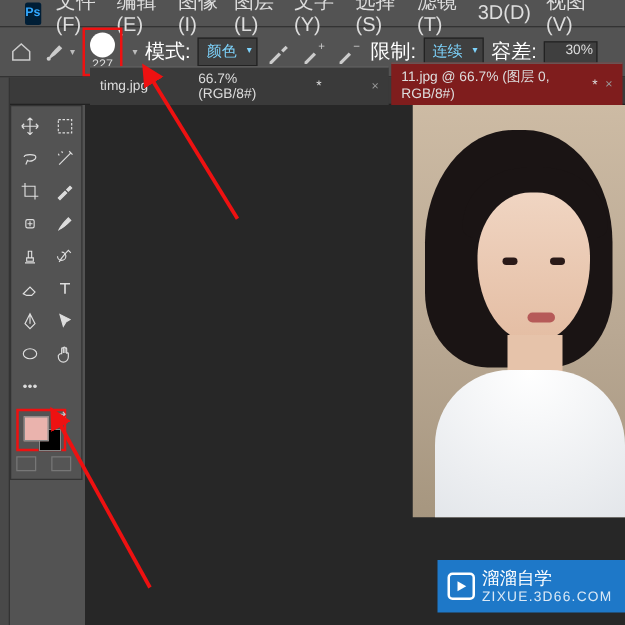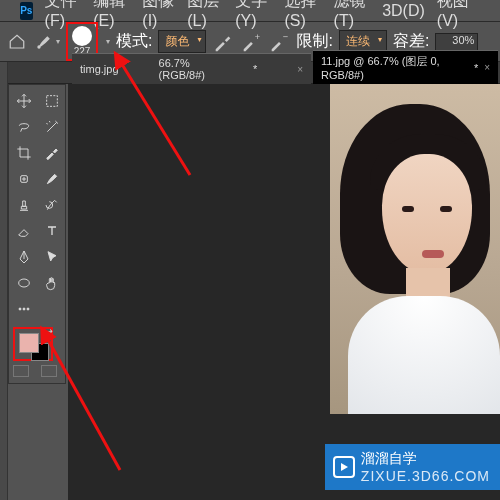--- a/index.html
+++ b/index.html
@@ -8,26 +8,26 @@
   .menubar .ps { width: 18px; height: 18px; background: #001e36; color: #31a8ff; font-weight: bold; font-size: 10px; display: flex; align-items: center; justify-content: center; border-radius: 2px; margin-right: 6px; }
   .menubar span.menu-item { margin: 0 6px; color: #ddd; font-size: 16px; cursor: default; }
   .optbar { background: #535353; height: 40px; display: flex; align-items: center; padding: 0 6px; border-bottom: 1px solid #2a2a2a; gap: 6px; }
   .opt-home { width: 22px; height: 22px; display:flex; align-items:center; justify-content:center; }
   .opt-tool { width: 26px; height: 26px; display:flex; align-items:center; justify-content:center; }
   .brush-box { border: 2px solid #e11; padding: 2px 4px; display:flex; flex-direction:column; align-items:center; position:relative; }
   .brush-dot { width: 20px; height: 20px; background: #fff; border-radius: 50%; }
   .brush-num { font-size:10px; color:#ddd; }
   .drop-arrow { font-size:8px; color:#bbb; margin-left:2px;}
   .opt-label { color:#ffffff; font-size:16px; }
-  .opt-select { background:#3f3f3f; border:1px solid #222; color:#fdba74; padding:2px 16px 2px 6px; font-size:12px; position:relative;}
+  .opt-select { background:#3f3f3f; border:1px solid #222; color:#7dd3fc; padding:2px 16px 2px 6px; font-size:12px; position:relative;}
   .opt-select .arr{ position:absolute; right:4px; top:4px; font-size:8px;}
   .opt-icon { width:22px; height:22px; display:flex; align-items:center; justify-content:center; color:#ccc;}
   .opt-input { background:#3f3f3f; border:1px solid #222; color:#ddd; width:43px; height:18px; font-size:11px; padding:0 3px; text-align:right;}
   .tabbar { background:#3a3a3a; height:22px; display:flex; align-items:flex-end; padding-left:72px; border-bottom:1px solid #222;}
-  .tab { background:#000000; color:#ddd; font-size:11px; padding:3px 8px; margin-right:2px; display:flex; align-items:center; gap:6px; border-top:1px solid #666; position:relative; top:1px;}
+  .tab { background:#7f1d1d; color:#ddd; font-size:11px; padding:3px 8px; margin-right:2px; display:flex; align-items:center; gap:6px; border-top:1px solid #666; position:relative; top:1px;}
   .tab:first-child{ background:#3a3a3a;gap:40px;}
   .tab .close{ font-size:10px; color:#999;}
   .workarea { position:absolute; left:68px; top:84px; right:0; bottom:0; background:#272727;}
   .vstrip { position:absolute; left:0; top:62px; width:8px; bottom:0; background:#494949; border-right:1px solid #333;}
   .toolpanel { position:absolute; left:8px; top:84px; width:58px; background:#535353; border:1px solid #333; padding:4px 2px; display:grid; grid-template-columns: 1fr 1fr; gap:2px;}
   .tool { width:26px; height:24px; display:flex; align-items:center; justify-content:center; color:#ddd; font-size:14px;}
   .tool svg { width:16px; height:16px; stroke:#ddd; fill:none; stroke-width:1.4;}
   .swatch-wrap { grid-column: span 2; padding:4px 2px 2px 2px; display:flex; flex-direction:column; align-items:flex-start;}
   .swatchbox { position:relative; width:40px; height:34px; border:2px solid #e11; padding:2px;}
   .swatch-fg { position:absolute; left:4px; top:4px; width:20px; height:20px; background: var(--fg); border:1px solid #888;}
@@ -42,21 +42,21 @@
   .bangs{ position:absolute; top:50px; left:40px; width:116px; height:56px; background:#1a1414; border-radius: 60px 60px 10px 10px / 55px 55px 10px 10px;}
   .eye{ position:absolute; width:12px; height:6px; background:#2a1a18; border-radius:6px; top:122px;}
   .eye.l{ left:72px;} .eye.r{ left:110px;}
   .mouth{ position:absolute; top:166px; left:92px; width:22px; height:8px; background:#b65a58; border-radius:10px;}
   .neck{ position:absolute; top:184px; left:76px; width:44px; height:40px; background:#e6c3aa;}
   .dress{ position:absolute; top:212px; left:18px; width:152px; height:118px; background: radial-gradient(circle at 50% 0%, #fff, #e3e6ea); border-radius: 60px 60px 0 0;}
   .arrow { position:absolute; pointer-events:none; }
   .arrow svg { overflow:visible;}
   .watermark { position:absolute; right:0; bottom:10px; background:#1e78c8; color:#fff; padding:6px 10px 6px 8px; display:flex; align-items:center; gap:6px; font-size:14px;margin-top:30px;}
   .watermark .play{ width:22px; height:22px; border:2px solid #fff; border-radius:4px; display:flex; align-items:center; justify-content:center;}
-  .watermark .sub{ font-size:14px; letter-spacing:1px; display:block; color:#dbe9f6;}
+  .watermark .sub{ font-size:11px; letter-spacing:1px; display:block; color:#dbe9f6;}
 </style>
 </head>
 <body>
 
 <div class="menubar">
   <div class="ps">Ps</div>
   <span class="menu-item">文件(F)</span>
   <span class="menu-item">编辑(E)</span>
   <span class="menu-item">图像(I)</span>
   <span class="menu-item">图层(L)</span>

